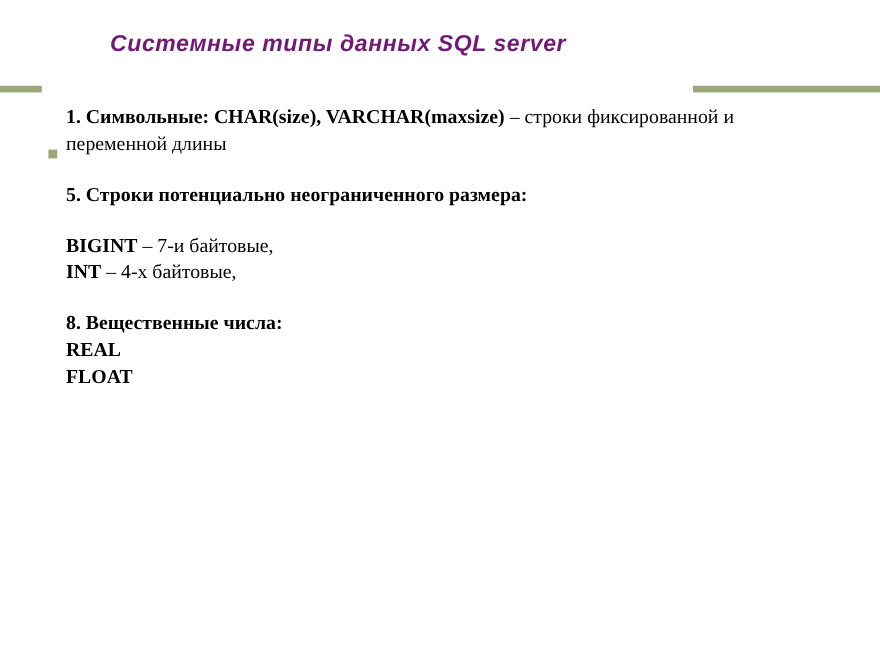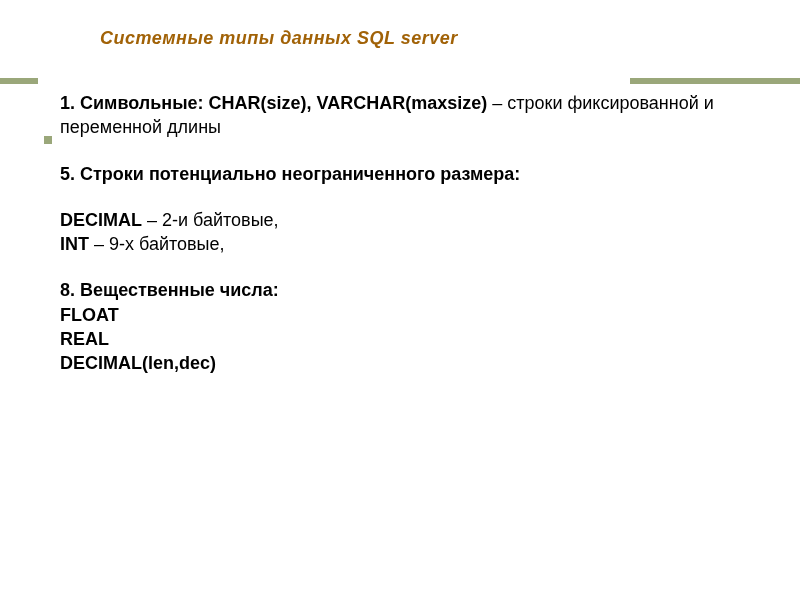--- a/index.html
+++ b/index.html
@@ -9,23 +9,23 @@
     background: #ffffff;
     font-family: Arial, "Helvetica Neue", sans-serif;
     position: relative;
     overflow: hidden;
   }
   .title-wrap {
     position: relative;
     padding: 28px 60px 12px 100px;
   }
   .title {
-    font-size: 18px;
+    font-size: 21px;
     font-weight: bold;
-    color: #a16207;
+    color: #701a75;
     font-style: italic;
     letter-spacing: 0.5px;
   }
   .deco-bar {
     position: absolute;
     height: 6px;
     background: #9aa77a;
   }
   .deco-left {
     left: 0;
@@ -46,20 +46,21 @@
     top: 136px;
   }
   .content {
     padding: 30px 60px 0 60px;
   }
   .section {
     margin-bottom: 22px;
     font-size: 18px;
     line-height: 1.35;
     color: #000;
+    font-family: Liberation Serif, serif;
   }
   .line { display: block; }
   .bold-inline { font-weight: bold; }
 </style>
 </head>
 <body>
 
 <div class="title-wrap">
   <div class="title">Системные типы данных SQL server</div>
 </div>
@@ -74,27 +75,26 @@
       <span class="bold-inline">1. Символьные: CHAR(size), VARCHAR(maxsize)</span><span> – строки фиксированной и переменной длины</span>
     </span>
   </div>
 
   <div class="section">
     <span class="line bold-inline">5. Строки потенциально неограниченного размера:</span>
   </div>
 
   <div class="section">
     <span class="line">
-      <span class="bold-inline">DECIMAL</span><span> – 2-и байтовые,</span>
+      <span class="bold-inline">BIGINT</span><span> – 7-и байтовые,</span>
     </span>
     <span class="line">
-      <span class="bold-inline">INT</span><span> – 9-х байтовые,</span>
+      <span class="bold-inline">INT</span><span> – 4-х байтовые,</span>
     </span>
   </div>
 
   <div class="section">
     <span class="line bold-inline">8. Вещественные числа:</span>
+    <span class="line bold-inline">REAL</span>
     <span class="line bold-inline">FLOAT</span>
-    <span class="line bold-inline">REAL</span>
-    <span class="line bold-inline">DECIMAL(len,dec)</span>
   </div>
 
 </div>
 
 </body></html>

